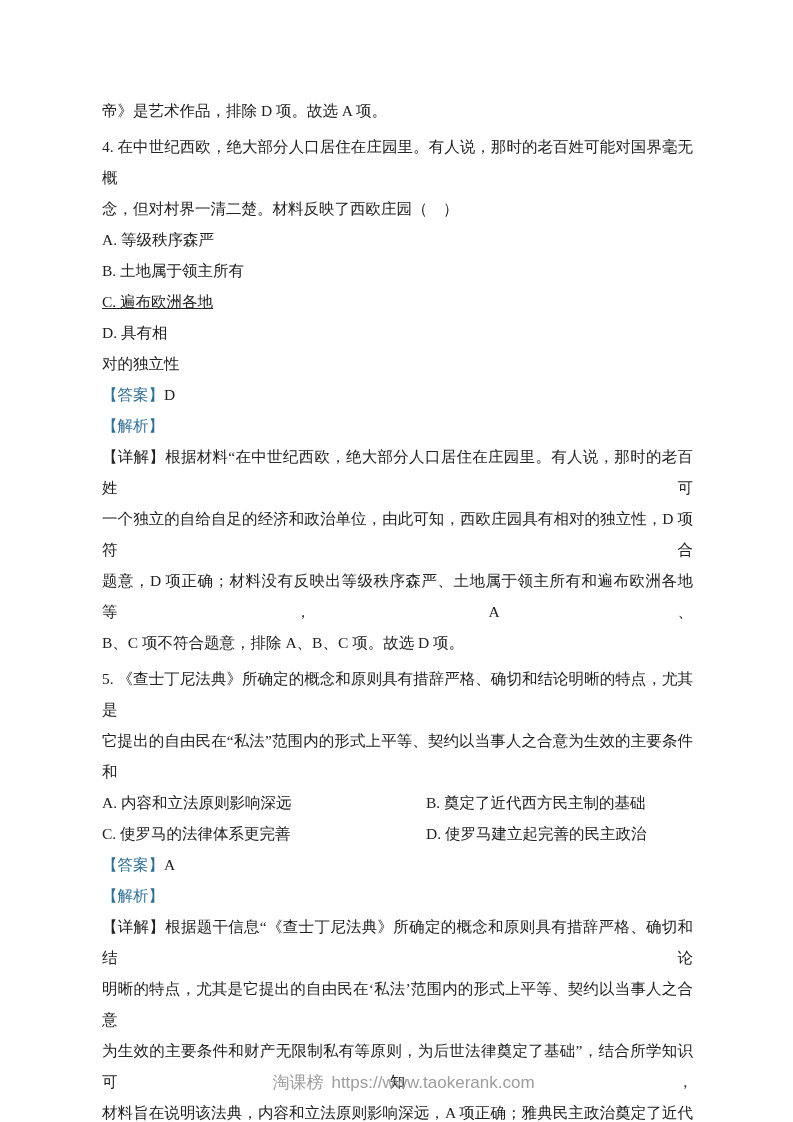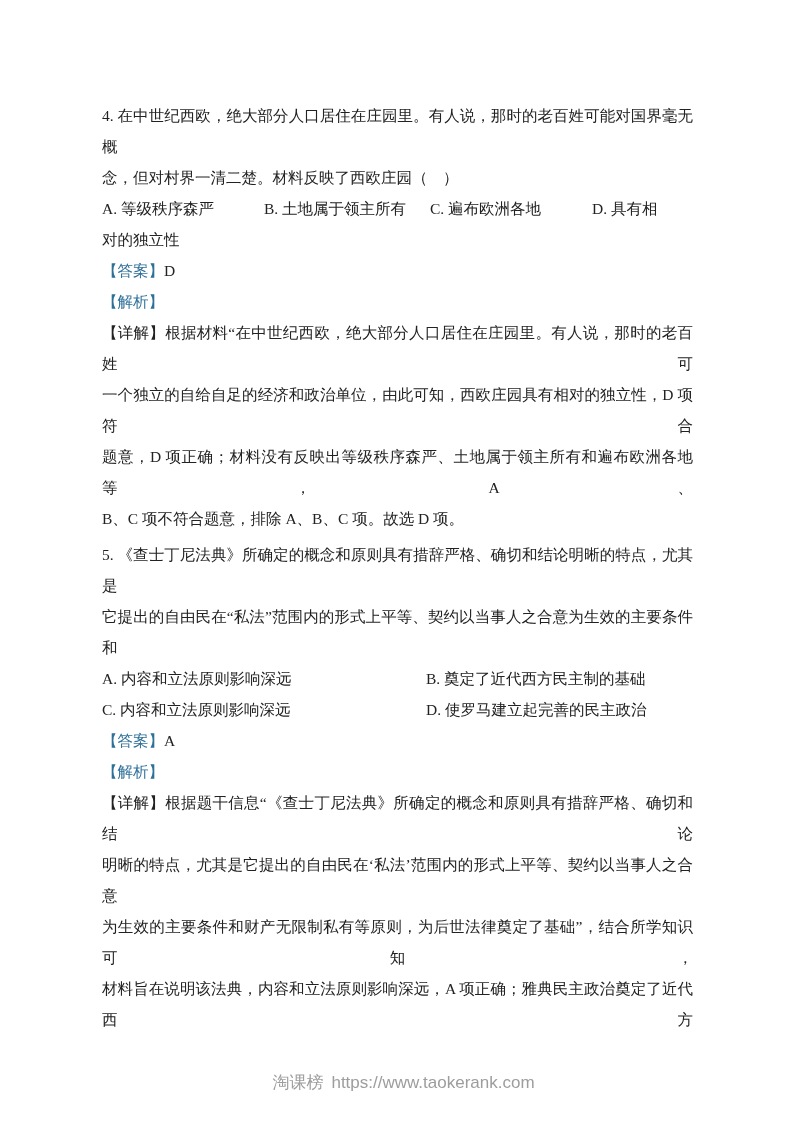--- a/index.html
+++ b/index.html
@@ -16,40 +16,41 @@
     left:102px; right:100px; top:95px;
     font-size:15.5px;
   }
   .line { line-height:31px; min-height:31px; }
   
   .jf { text-align:justify; text-align-last:justify; }
   .question { margin-top:5px; }
   .blue { color:#2f7099;margin-top:42px; }
   .opt-row { display:flex; }
   .opt-row .col-a { width:324px; flex:none; }
-  .q4row { display:flex; }
+  .q4row { display:flex;flex-direction:column; }
   .q4row .w1 { width:162px; flex:none; }
   .q4row .w2 { width:166px; flex:none; }
-  .q4row .w3 { width:162px; flex:none; }
+  .q4row .w3 { width:162px; flex:none;text-decoration:underline; }
   .footer {
     position:absolute; left:0; right:0; bottom:28px;
     text-align:center;
     font-family:"Liberation Sans","DejaVu Sans",sans-serif;
     font-size:17px;
     color:#9d9d9d;
     padding-left:14px;
   }
   .footer a { color:inherit; text-decoration:none; cursor:pointer; }
   .footer .sep { display:inline-block; width:8px; }
 </style>
 </head>
 <body>
 
 <div class="doc">
 
+  <div class="line">帝》是艺术作品，排除 D 项。故选 A 项。</div>
 
   <section class="question">
     <div class="line jf">4. 在中世纪西欧，绝大部分人口居住在庄园里。有人说，那时的老百姓可能对国界毫无概</div>
     <div class="line">念，但对村界一清二楚。材料反映了西欧庄园（　）</div>
     <div class="line q4row">
       <span class="w1">A. 等级秩序森严</span>
       <span class="w2">B. 土地属于领主所有</span>
       <span class="w3">C. 遍布欧洲各地</span>
       <span>D. 具有相</span>
     </div>
@@ -67,21 +68,21 @@
   </section>
 
   <section class="question">
     <div class="line jf">5. 《查士丁尼法典》所确定的概念和原则具有措辞严格、确切和结论明晰的特点，尤其是</div>
     <div class="line jf">它提出的自由民在“私法”范围内的形式上平等、契约以当事人之合意为生效的主要条件和</div>
     <div class="line opt-row">
       <span class="col-a">A. 内容和立法原则影响深远</span>
       <span>B. 奠定了近代西方民主制的基础</span>
     </div>
     <div class="line opt-row">
-      <span class="col-a">C. 内容和立法原则影响深远</span>
+      <span class="col-a">C. 使罗马的法律体系更完善</span>
       <span>D. 使罗马建立起完善的民主政治</span>
     </div>
     <div class="line">
       <span class="blue">【答案】</span><span>A</span>
     </div>
     <div class="line">
       <span class="blue">【解析】</span>
     </div>
     <div class="line jf">【详解】根据题干信息“《查士丁尼法典》所确定的概念和原则具有措辞严格、确切和结论</div>
     <div class="line jf">明晰的特点，尤其是它提出的自由民在‘私法’范围内的形式上平等、契约以当事人之合意</div>

